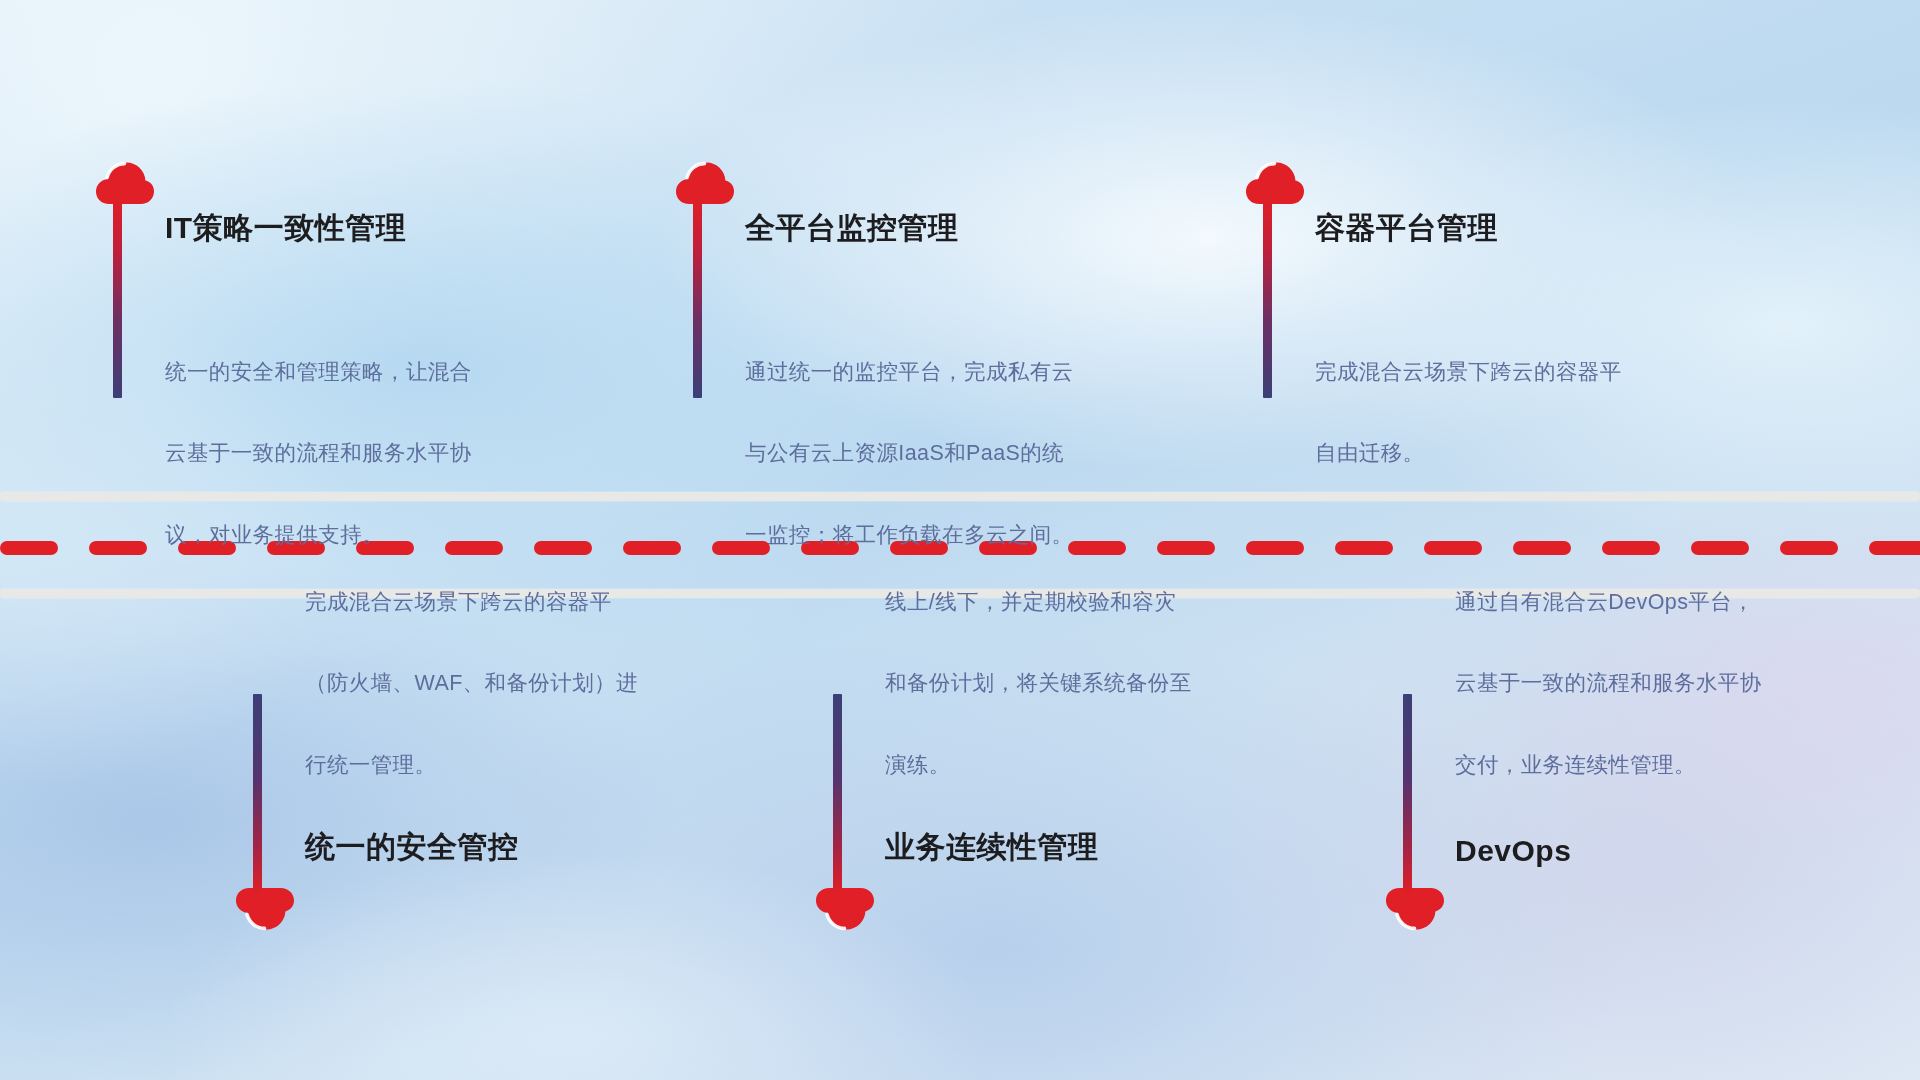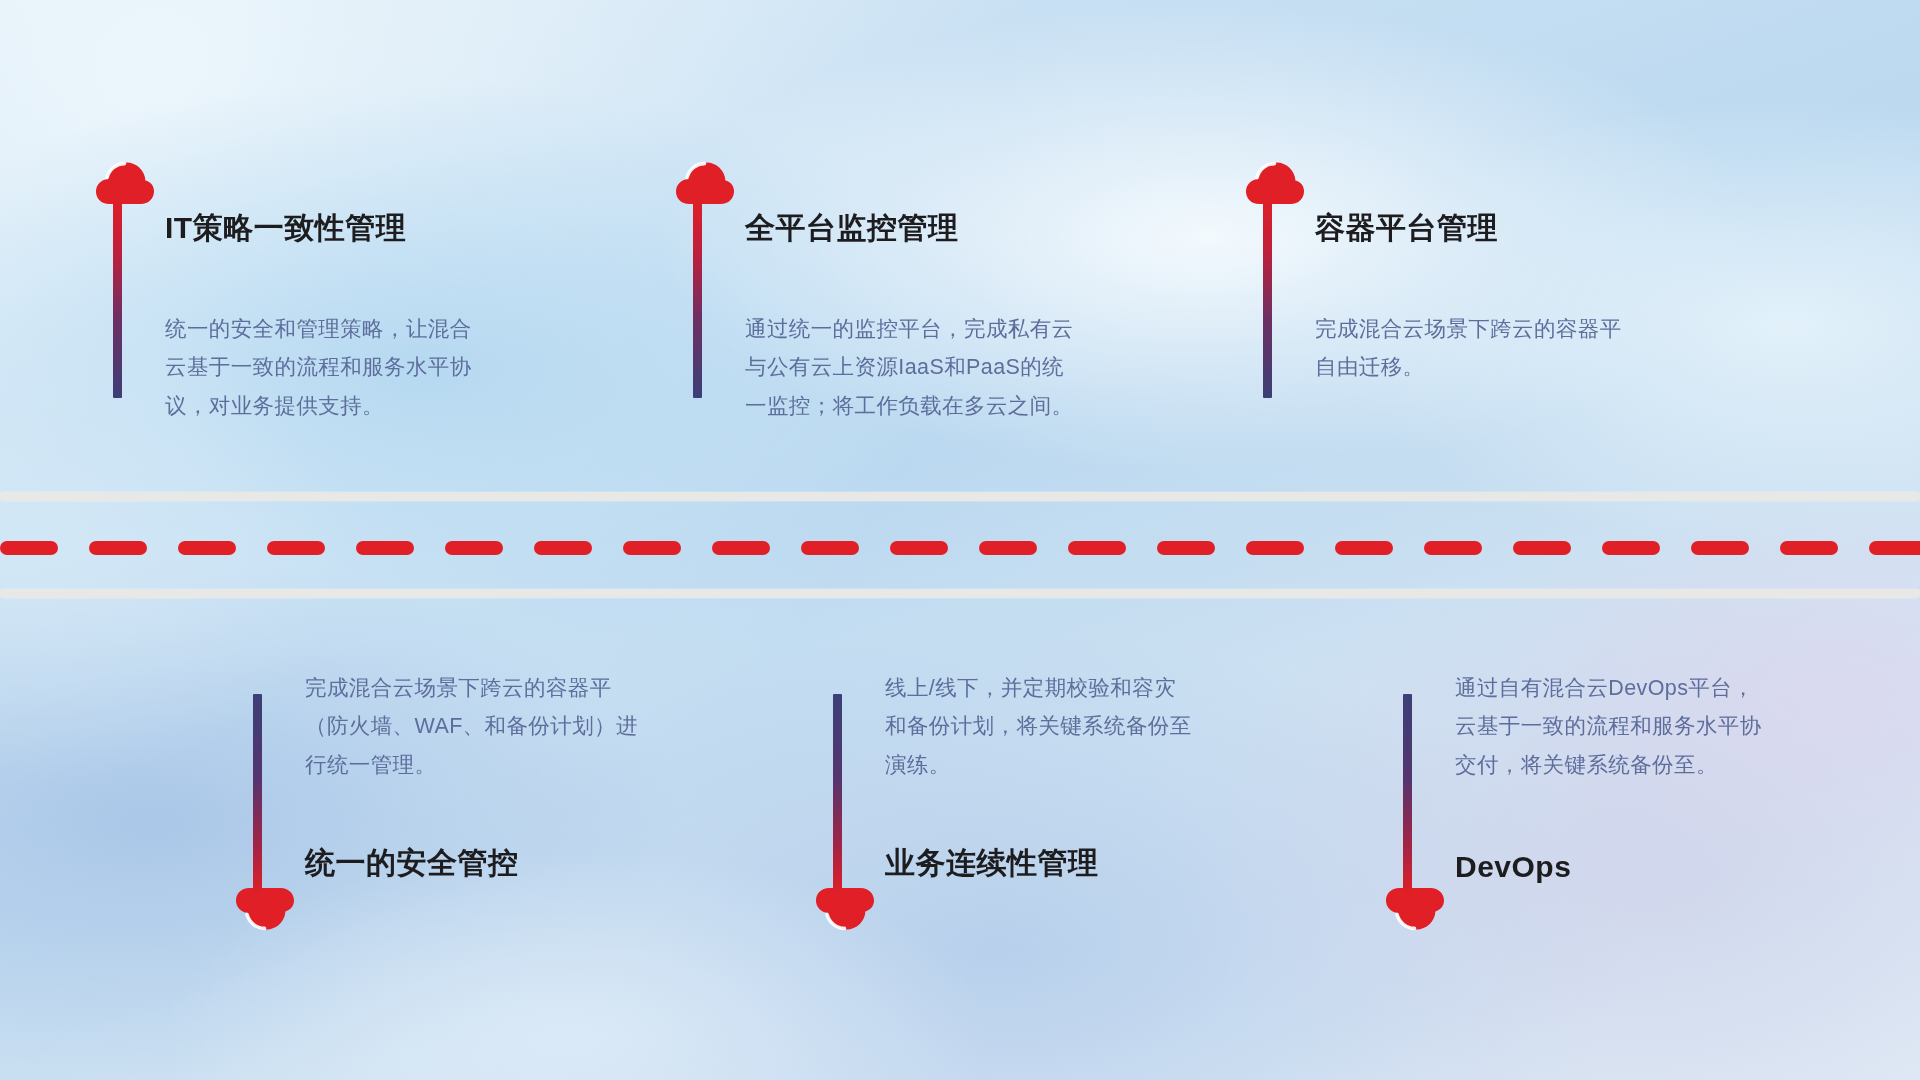--- a/index.html
+++ b/index.html
@@ -45,32 +45,32 @@
   .card-title{
     position:absolute;
     font-size:30px;font-weight:700;color:#1d1d20;
     letter-spacing:.5px;white-space:nowrap;
   }
   .card-body{
     position:absolute;
     font-size:21.5px;line-height:1.78;color:#5e6e9c;
     letter-spacing:.4px;width:350px;
   }
-  .card-body .ln{display:block;white-space:nowrap;}
+  .card-body .ln{display:block;white-space:nowrap;margin-top:43px;}
 
   
   .top .cloud{top:0;left:0;}
   .top .stem{top:38px;height:200px;left:18px;}
   .top .card-title{top:48px;left:70px;}
   .top .card-body{top:150px;left:70px;}
 
   
   .bot .cloud{bottom:0;left:0;}
   .bot .stem{bottom:38px;height:200px;left:18px;}
-  .bot .card-title{bottom:48px;left:70px;}
+  .bot .card-title{bottom:64px;left:70px;}
   .bot .card-body{bottom:148px;left:70px;}
 </style>
 </head>
 <body>
 
 <div id="bg">
   <div class="bg-layer b1"></div>
   <div class="bg-layer b2"></div>
   <div class="bg-layer b3"></div>
   <div class="bg-layer b4"></div>
@@ -196,15 +196,15 @@
     <svg viewBox="0 0 60 46" aria-hidden="true" style="transform:scaleY(-1);">
       <path d="M14.5 44 C6 44 1 38.2 1 31.4 C1 24.8 6.2 19.3 12.8 18.9 C14.3 9.6 22 2.6 31.4 2.6 C41.6 2.6 49.9 10.6 50.4 20.6 C55.6 21.8 59 26.1 59 31.4 C59 38.2 53.6 44 45.6 44 Z" fill="#e01f26"></path>
       <path d="M12 17.5 C14.5 9 21.5 3.6 29.5 3.6" fill="none" stroke="#ffffff" stroke-width="3.6" stroke-linecap="round" opacity="0.92"></path>
     </svg>
   </div>
   <div class="stem up"></div>
   <div class="card-title">DevOps</div>
   <div class="card-body">
     <span class="ln">通过自有混合云DevOps平台，</span>
     <span class="ln">云基于一致的流程和服务水平协</span>
-    <span class="ln">交付，将关键系统备份至。</span>
+    <span class="ln">交付，业务连续性管理。</span>
   </div>
 </div>
 
 </body></html>

